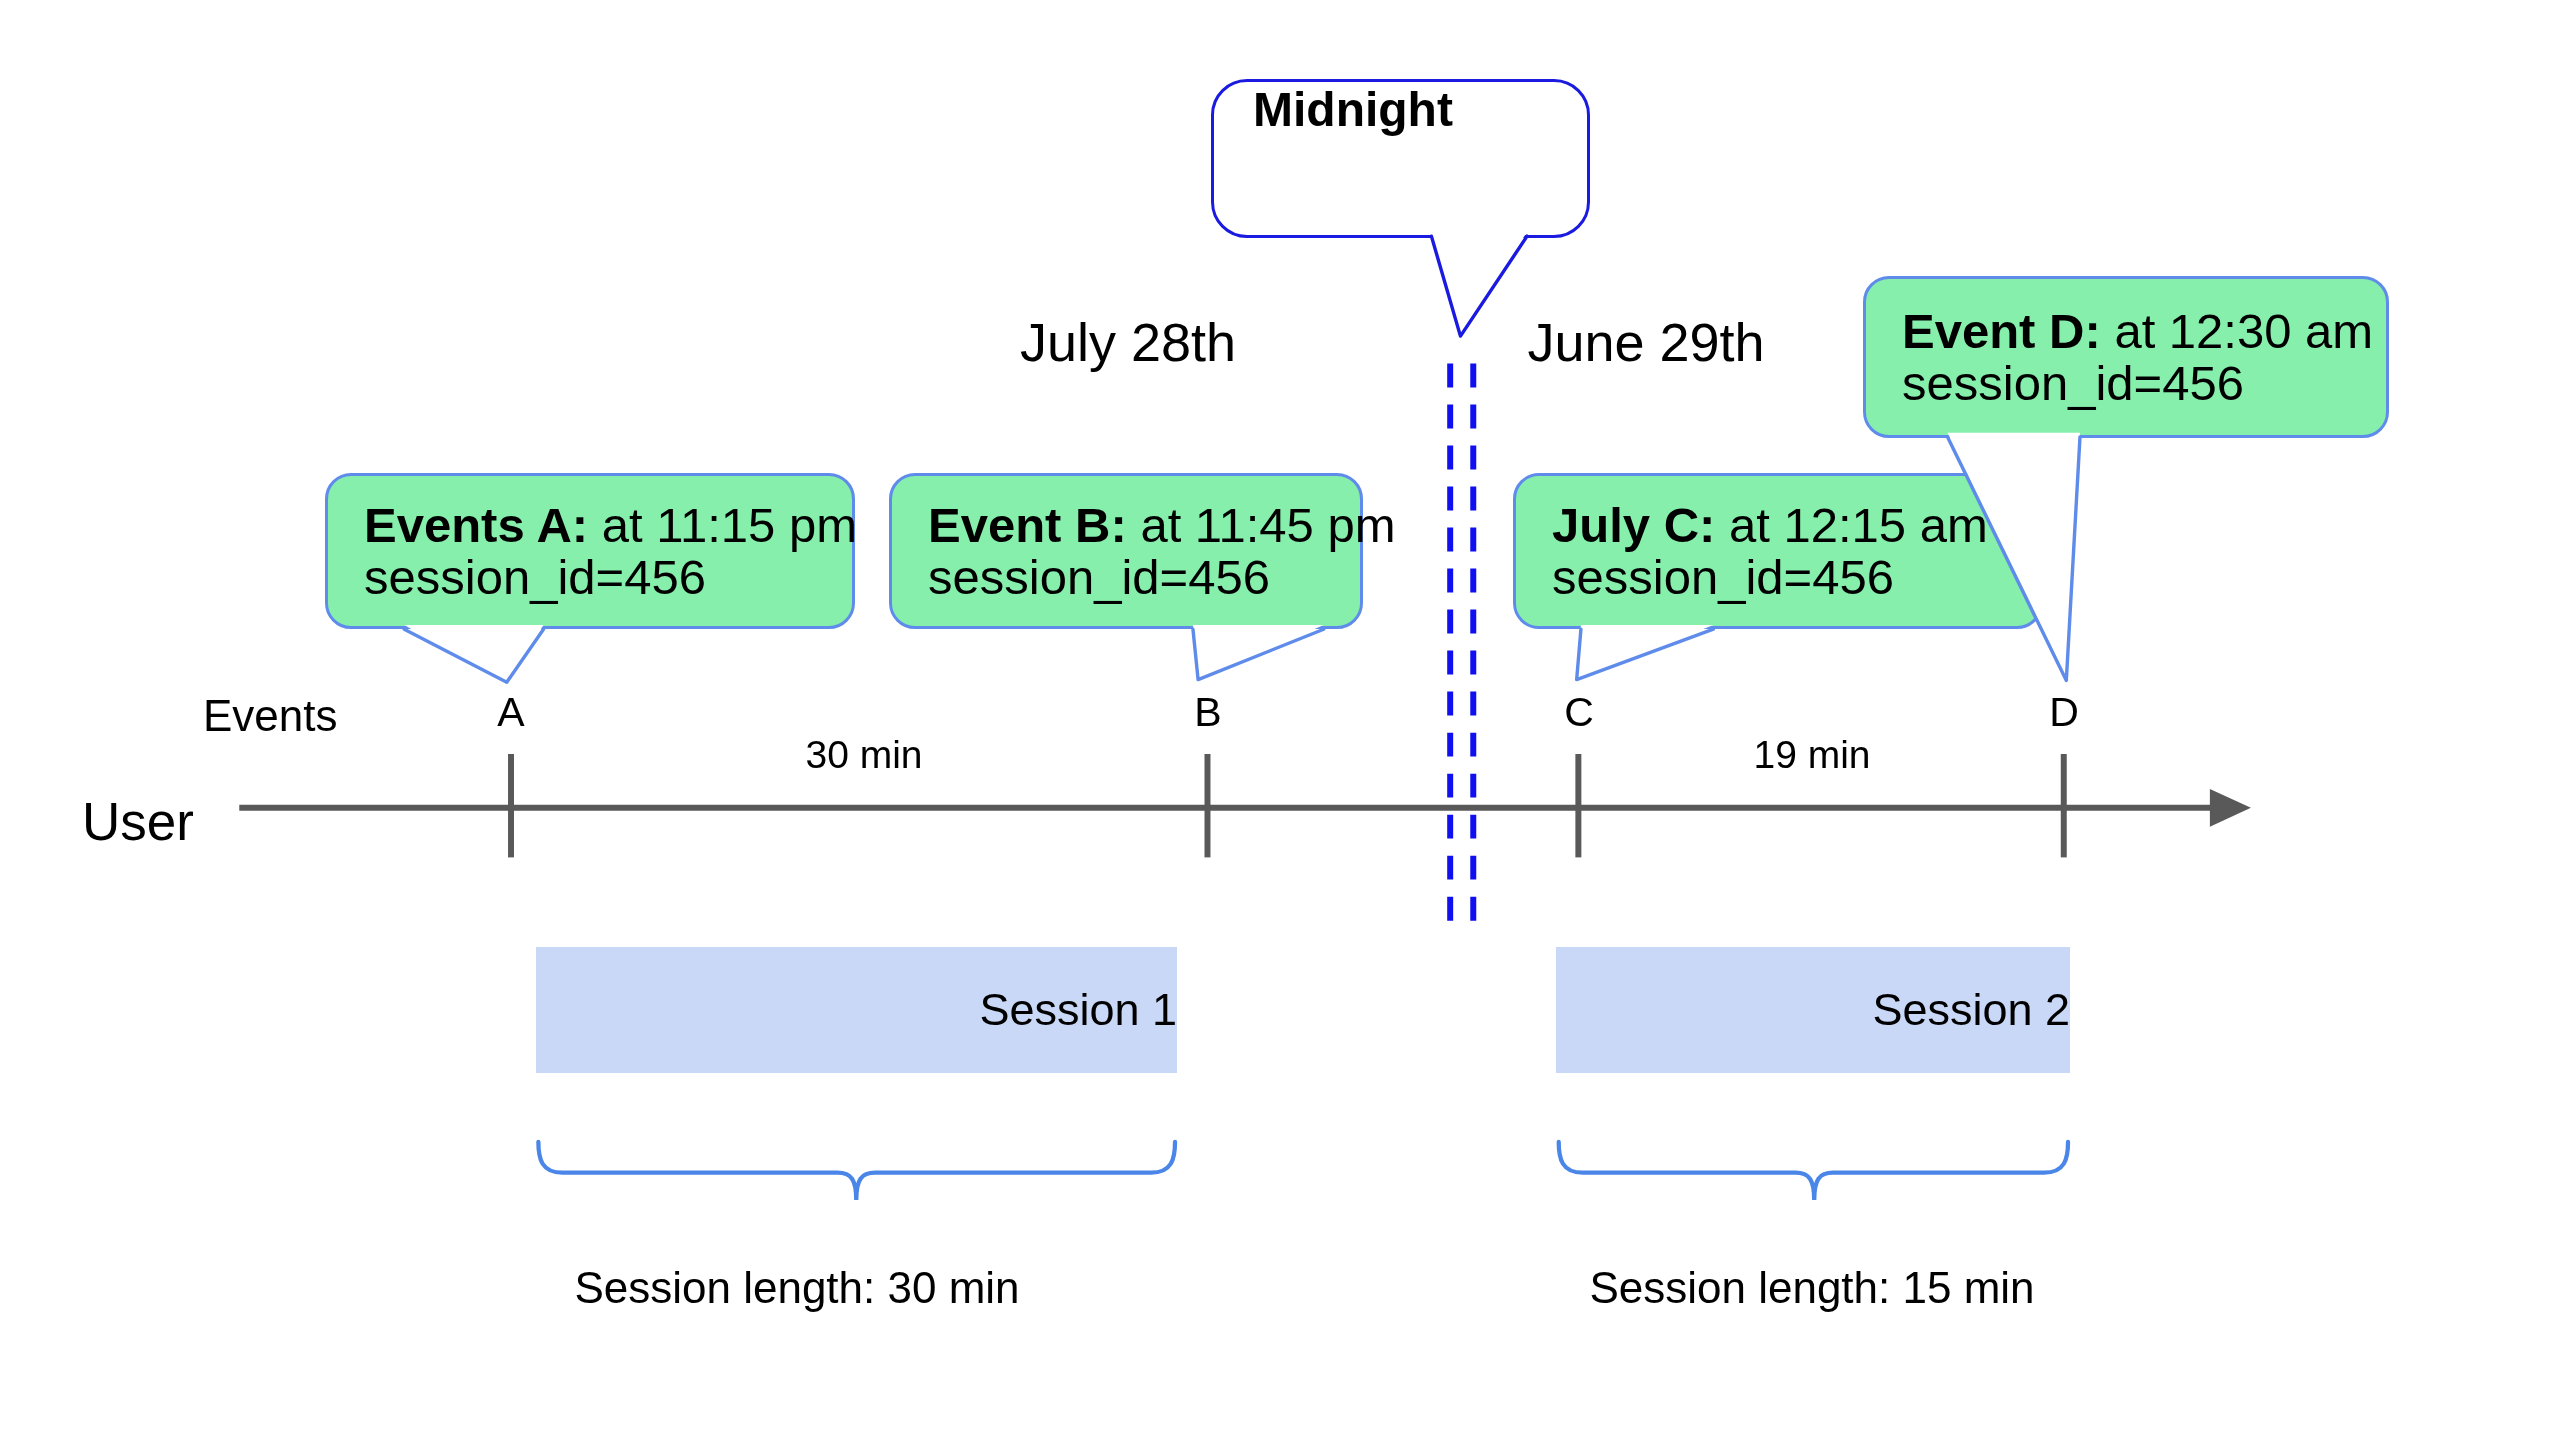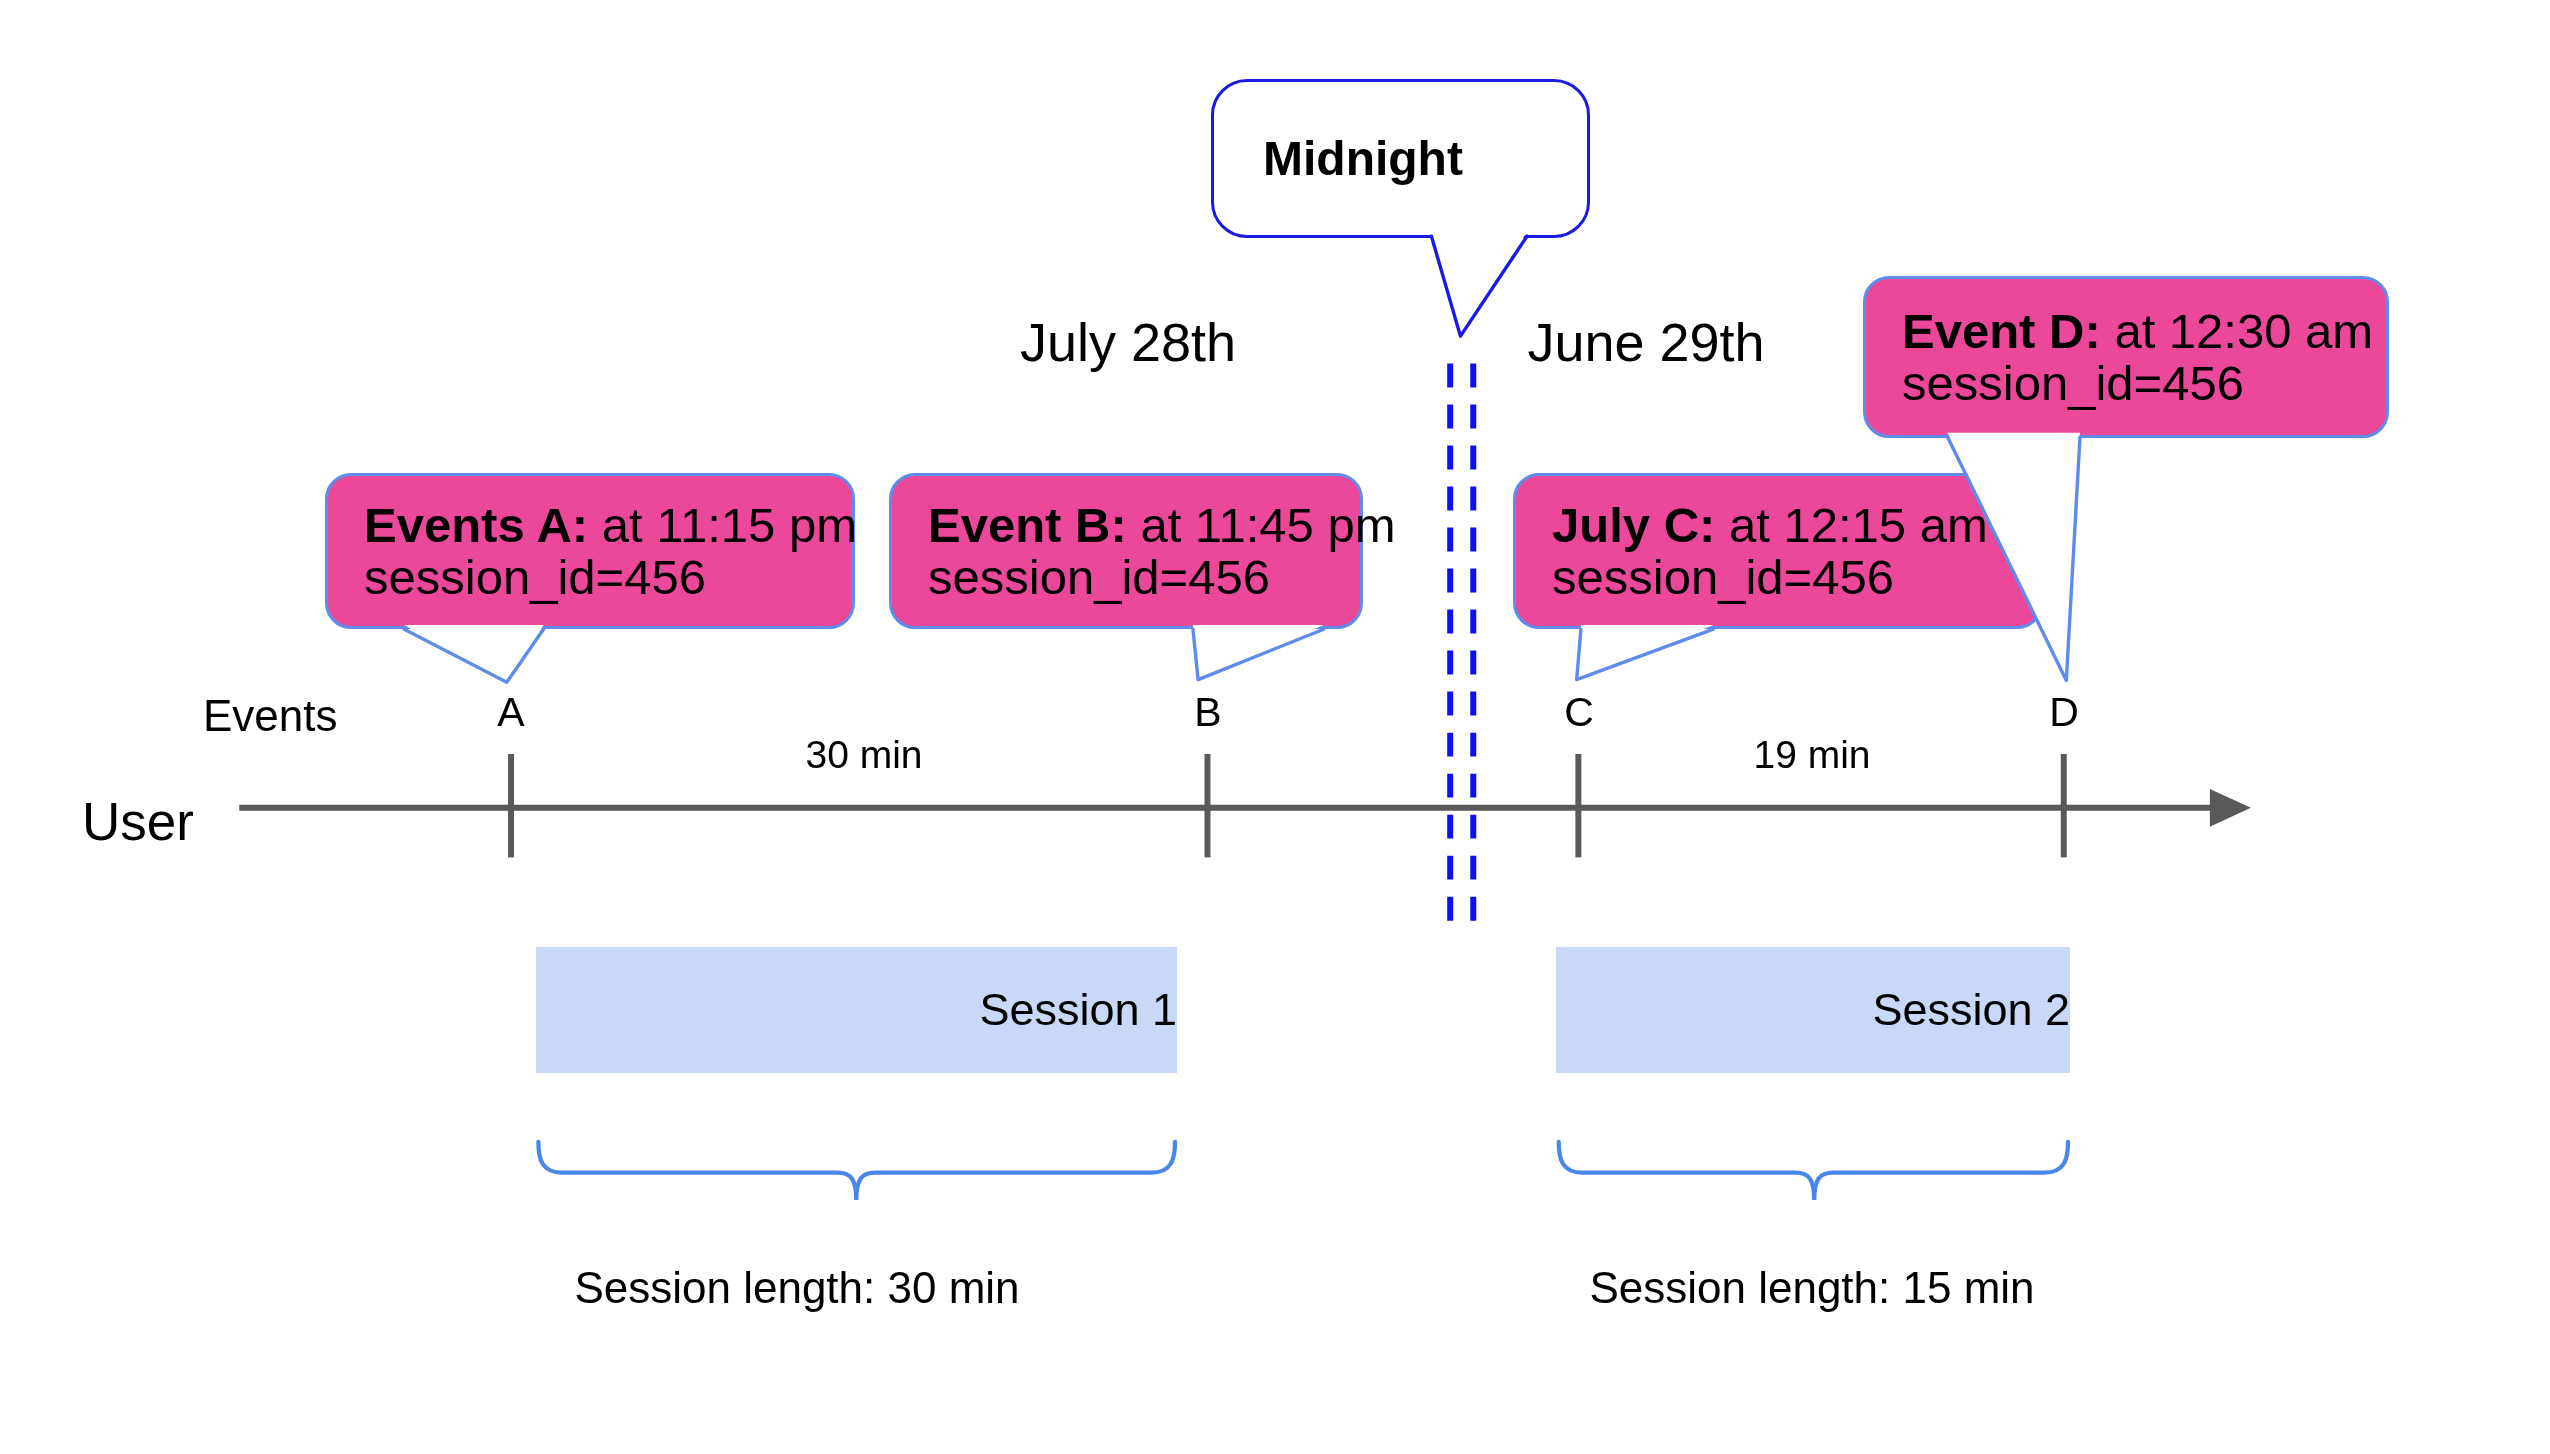--- a/index.html
+++ b/index.html
@@ -10,27 +10,27 @@
     --axis-gray:#595959;
     --session-fill:#c9d8f7;
     --text:#000000;
     --background:#ffffff;
   }
   *{box-sizing:border-box;margin:0;padding:0}
   body{background:var(--background);font-family:"Liberation Sans",sans-serif;color:var(--text)}
   #canvas{position:relative;width:2550px;height:1455px;background:var(--background);overflow:hidden}
 
   
-  .callout{position:absolute;background:#ec4899;border:3.4px solid var(--callout-border);
+  .callout{position:absolute;background:#86efac;border:3.4px solid var(--callout-border);
            border-radius:26px;display:flex;flex-direction:column;justify-content:center;
            padding-left:36px;font-size:49px;line-height:52px;white-space:nowrap}
   .callout .b{font-weight:bold}
   .midnight{position:absolute;left:1211px;top:79px;width:379px;height:159px;
             background:#fff;border:3.4px solid var(--midnight-border);border-radius:36px;
-            display:flex;align-items:center;padding-left:49px;
+            display:flex;align-items:flex-start;padding-left:39px;
             font-size:48px;font-weight:bold;white-space:nowrap}
 
   .date-label{position:absolute;top:311px;transform:translateX(-50%);font-size:54px;white-space:nowrap}
 
   .axis-label{position:absolute;white-space:nowrap}
   .events-label{left:203px;top:691px;font-size:44px}
   .user-label{left:82px;top:791px;font-size:53px}
   .tick-letter{position:absolute;top:689px;transform:translateX(-50%);font-size:41px}
   .interval-label{position:absolute;top:733px;transform:translateX(-50%);font-size:39px;white-space:nowrap}
 

